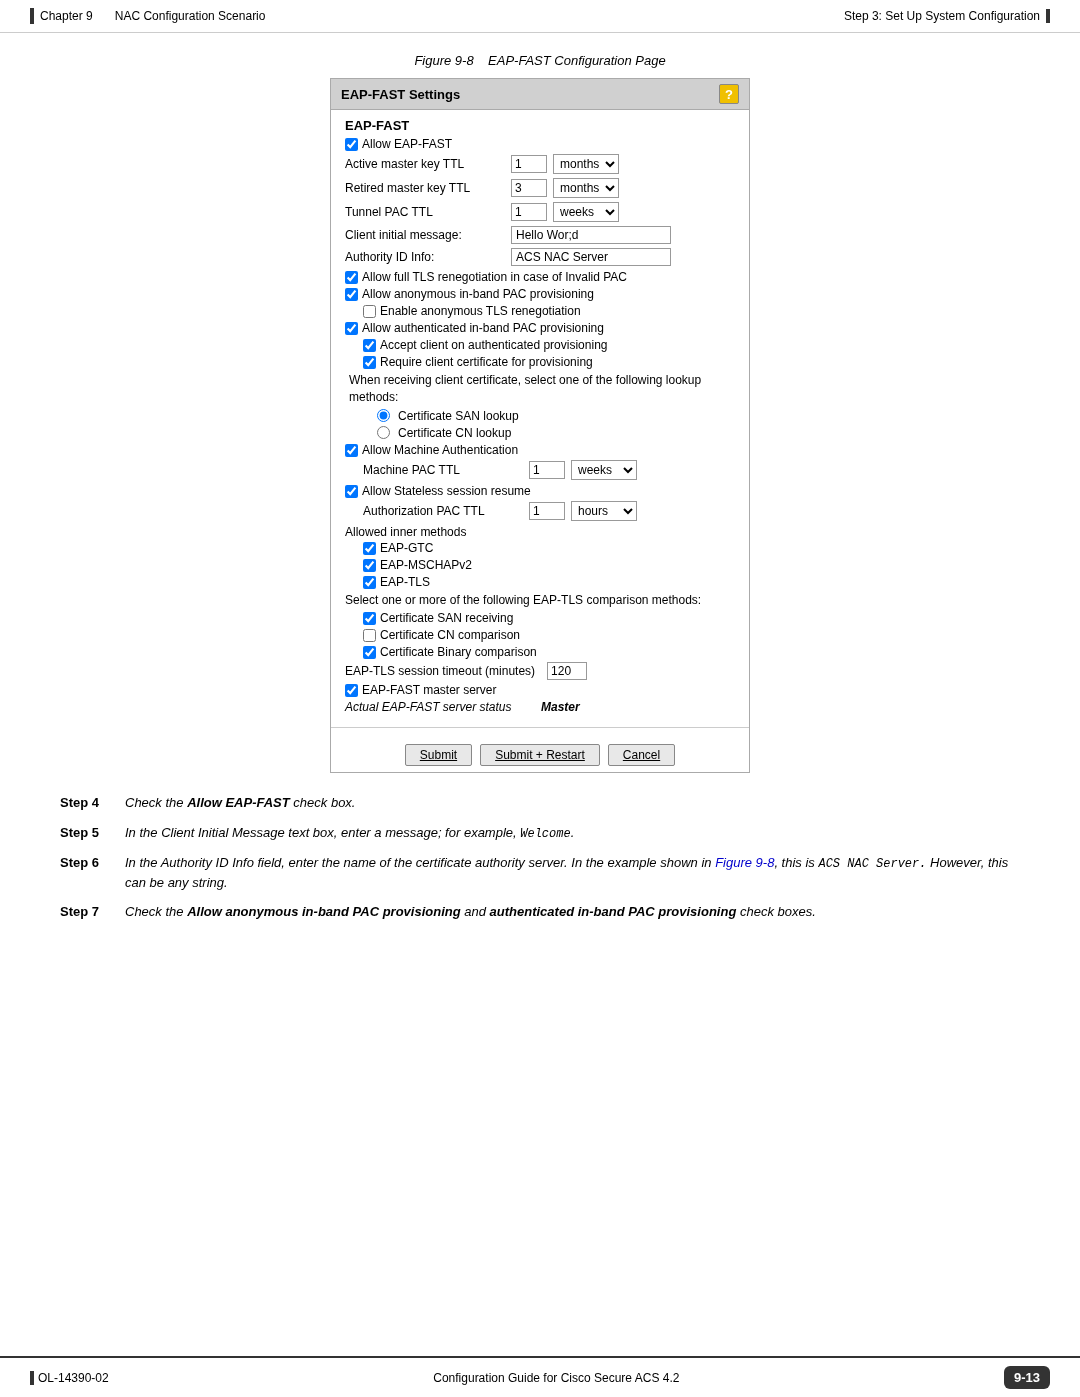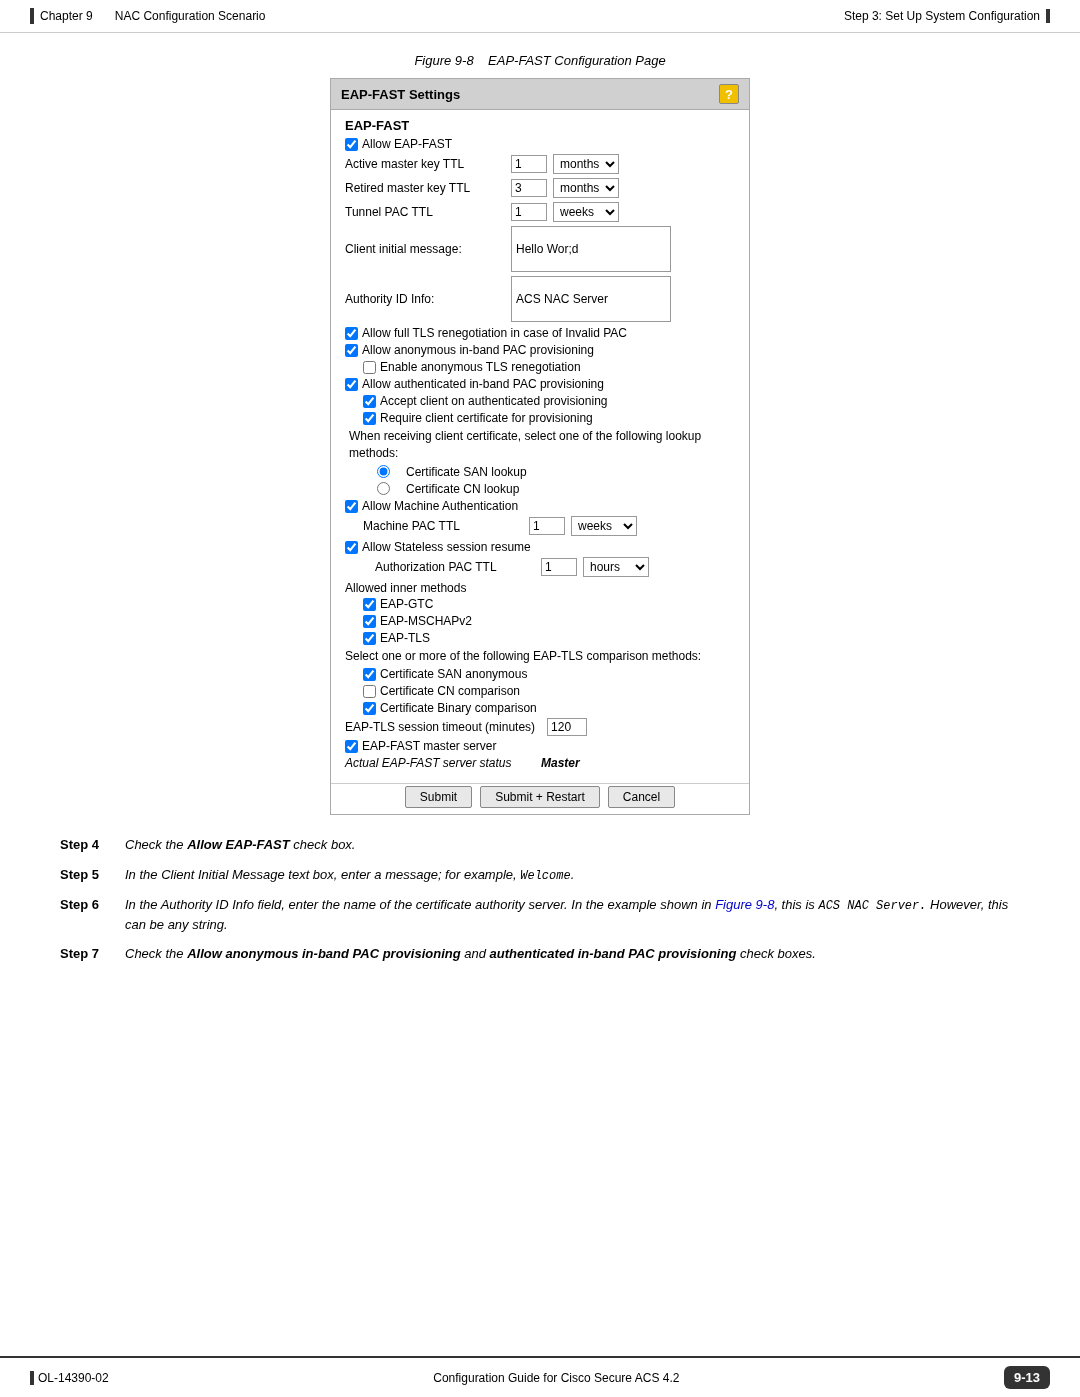--- a/index.html
+++ b/index.html
@@ -129,21 +129,21 @@
     }
     .field-select {
       font-size: 12px;
       border: 1px solid #999;
       padding: 1px 2px;
       background: #fff;
     }
     .field-text-input {
       font-size: 12px;
       border: 1px solid #999;
-      padding: 15px 4px;
+      padding: 1px 4px;
       width: 160px;
     }
 
     .checkbox-row {
       display: flex;
       align-items: flex-start;
       margin-bottom: 3px;
       font-size: 12px;
       gap: 4px;
     }
@@ -153,21 +153,21 @@
     .checkbox-row input[type="checkbox"] {
       margin-top: 1px;
       flex-shrink: 0;
     }
 
     .radio-row {
       display: flex;
       align-items: center;
       margin-bottom: 3px;
       font-size: 12px;
-      gap: 16px;
+      gap: 8px;
       margin-left: 32px;
     }
 
     .lookup-text {
       font-size: 12px;
       margin-bottom: 3px;
       margin-left: 4px;
       line-height: 1.4;
     }
 
@@ -212,22 +212,23 @@
       font-size: 12px;
       border: 1px solid #999;
       padding: 1px 3px;
       margin-left: 6px;
     }
 
     .buttons-row {
       display: flex;
       justify-content: center;
       gap: 8px;
-      padding: 2px 0 6px 0;
+      padding: 16px 0 6px 0;
       border-top: 1px solid #ccc;
+      text-decoration: underline;
     }
     .btn {
       font-size: 12px;
       padding: 3px 14px;
       border: 1px solid #888;
       background: #e8e8e8;
       cursor: pointer;
       border-radius: 2px;
     }
 
@@ -428,21 +429,21 @@
             <option>hours</option>
             <option>days</option>
           </select>
         </div>
 
         <div class="checkbox-row">
           <input type="checkbox" checked="" style="">
           <span>Allow Stateless session resume</span>
         </div>
 
-        <div class="field-row" style="margin-left:30px;">
+        <div class="field-row" style="margin-left:18px;">
           <span class="field-label">Authorization PAC TTL</span>
           <input class="field-input" type="text" value="1" style="">
           <select class="field-select">
             <option>hours</option>
             <option>months</option>
             <option>weeks</option>
             <option>days</option>
           </select>
         </div>
 
@@ -460,21 +461,21 @@
           <input type="checkbox" checked="" style="">
           <span>EAP-TLS</span>
         </div>
 
         <div class="comparison-text">
           <span>Select one or more of the following EAP-TLS comparison methods:</span>
         </div>
 
         <div class="checkbox-row indented">
           <input type="checkbox" checked="" style="">
-          <span>Certificate SAN anonymous</span>
+          <span>Certificate SAN receiving</span>
         </div>
 
         <div class="checkbox-row indented">
           <input type="checkbox" style="">
           <span>Certificate CN comparison</span>
         </div>
 
         <div class="checkbox-row indented">
           <input type="checkbox" checked="" style="">
           <span>Certificate Binary comparison</span>

